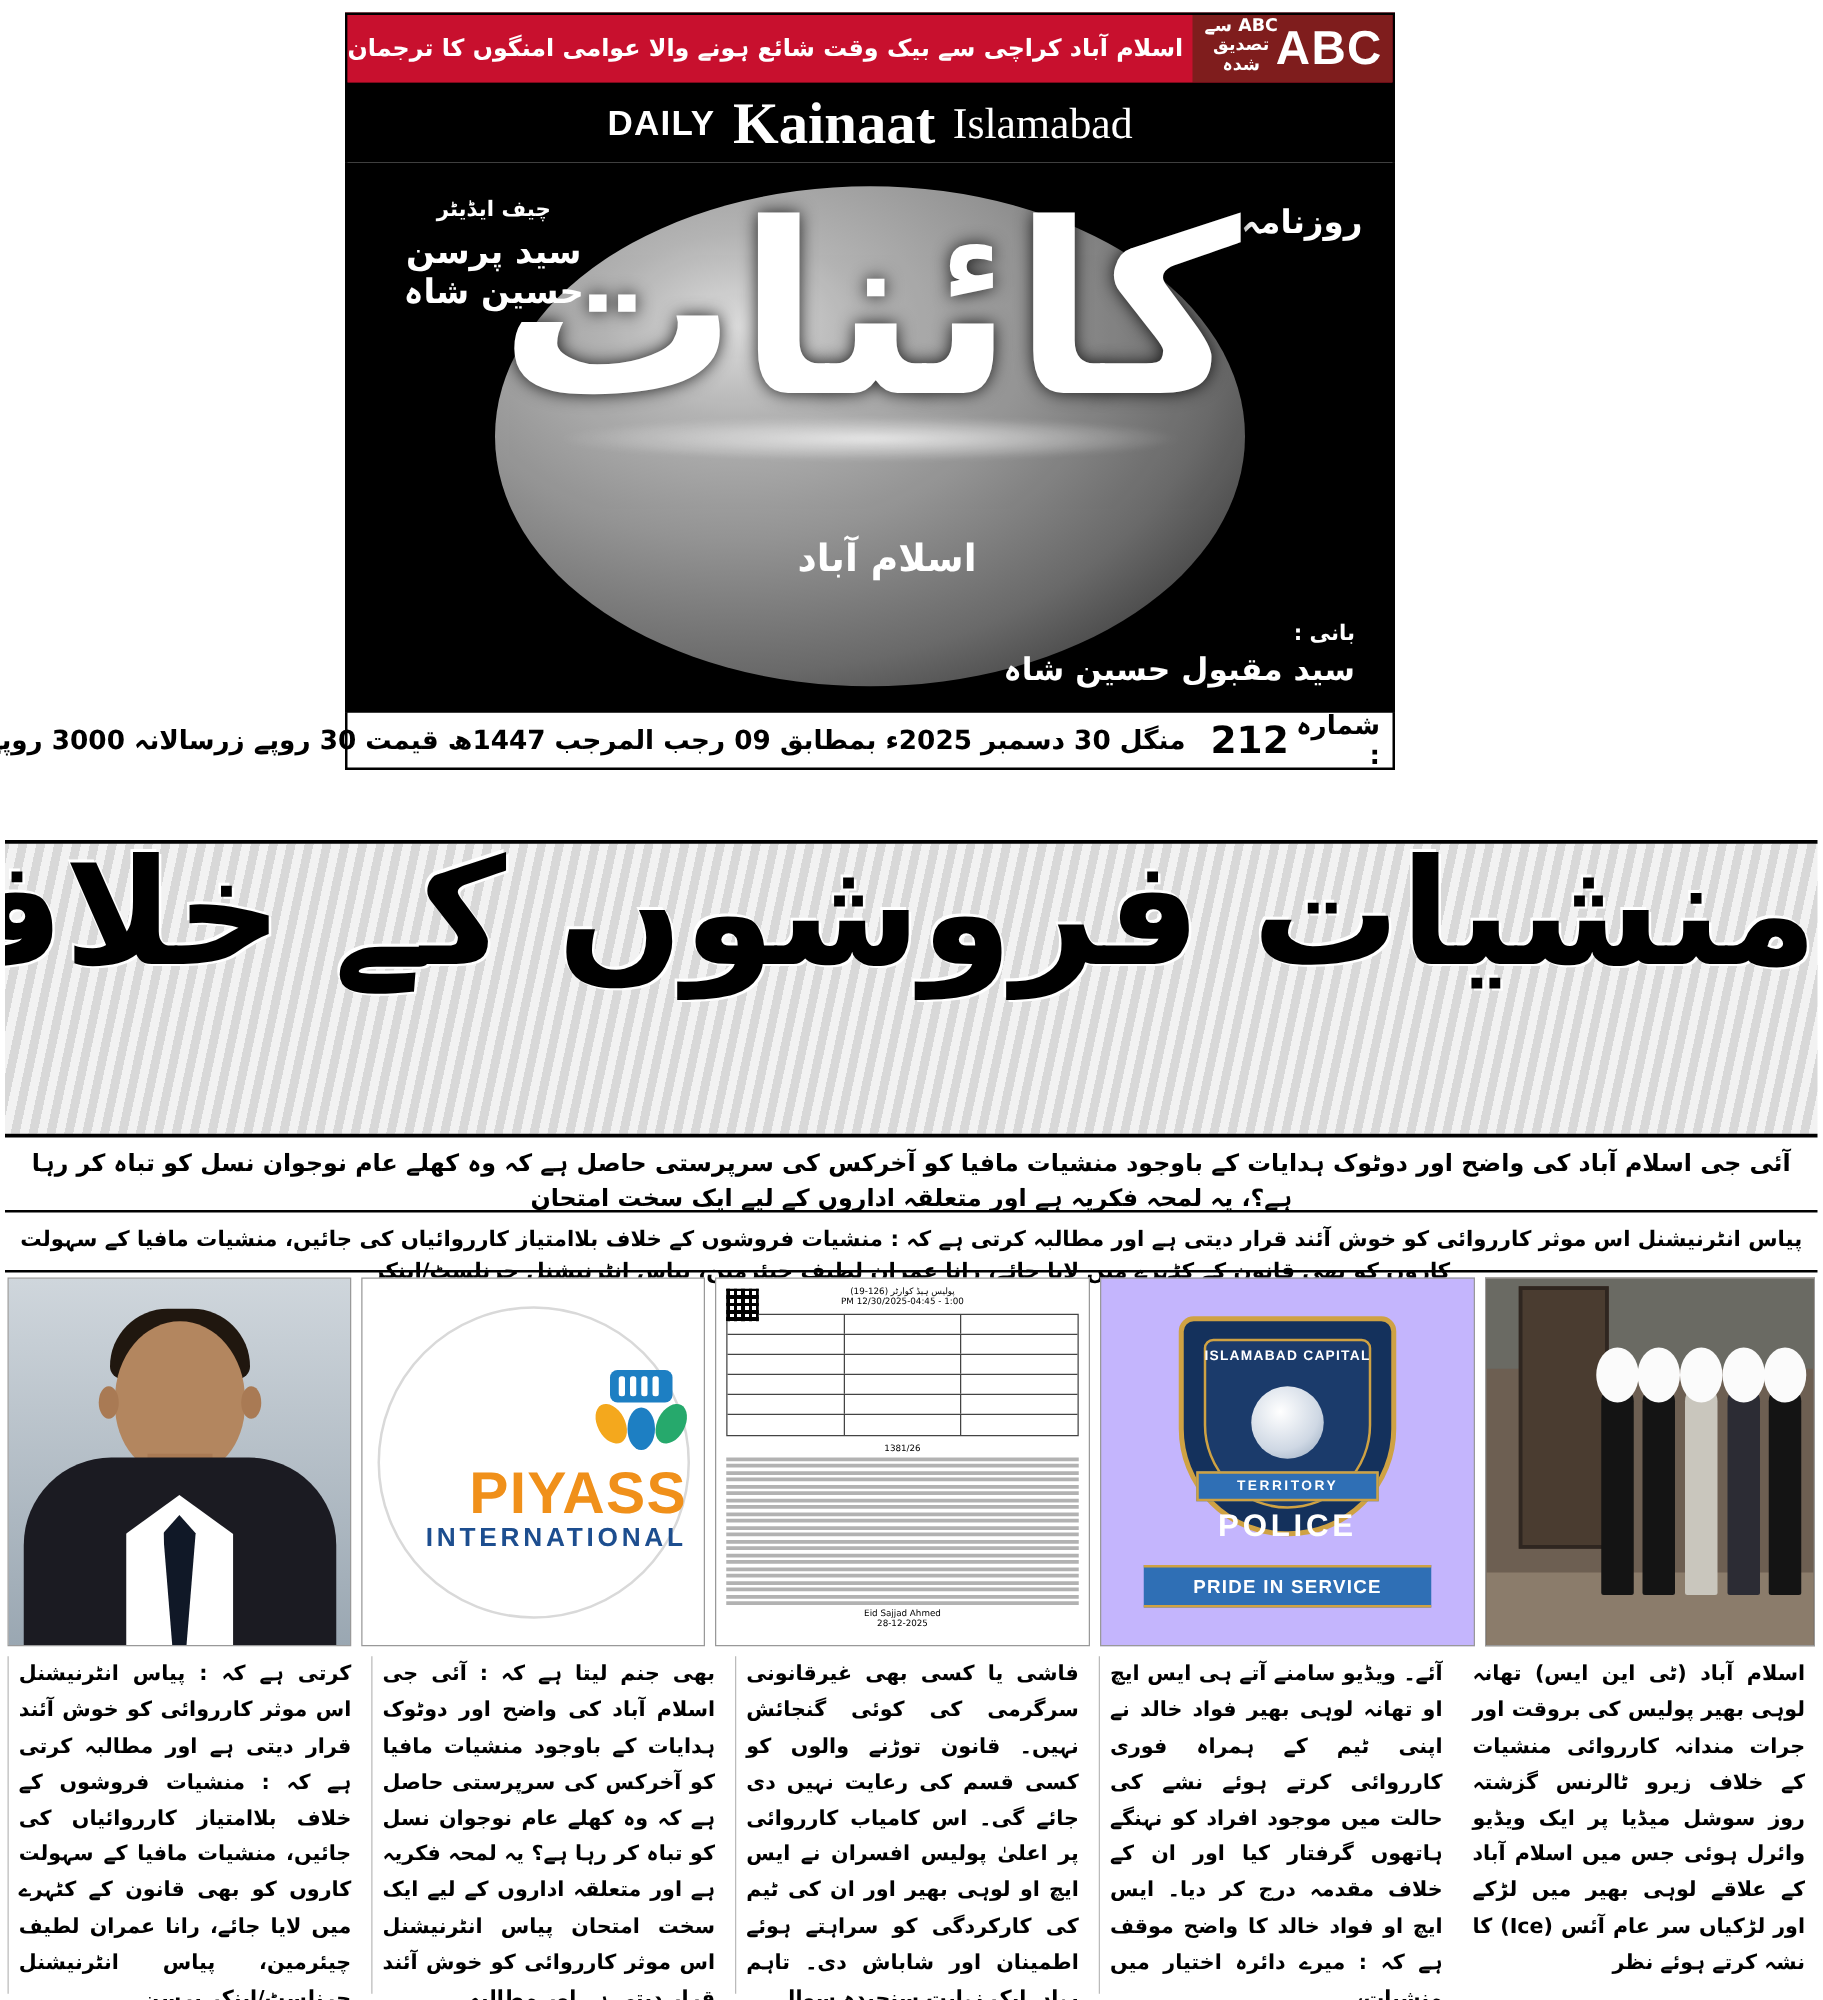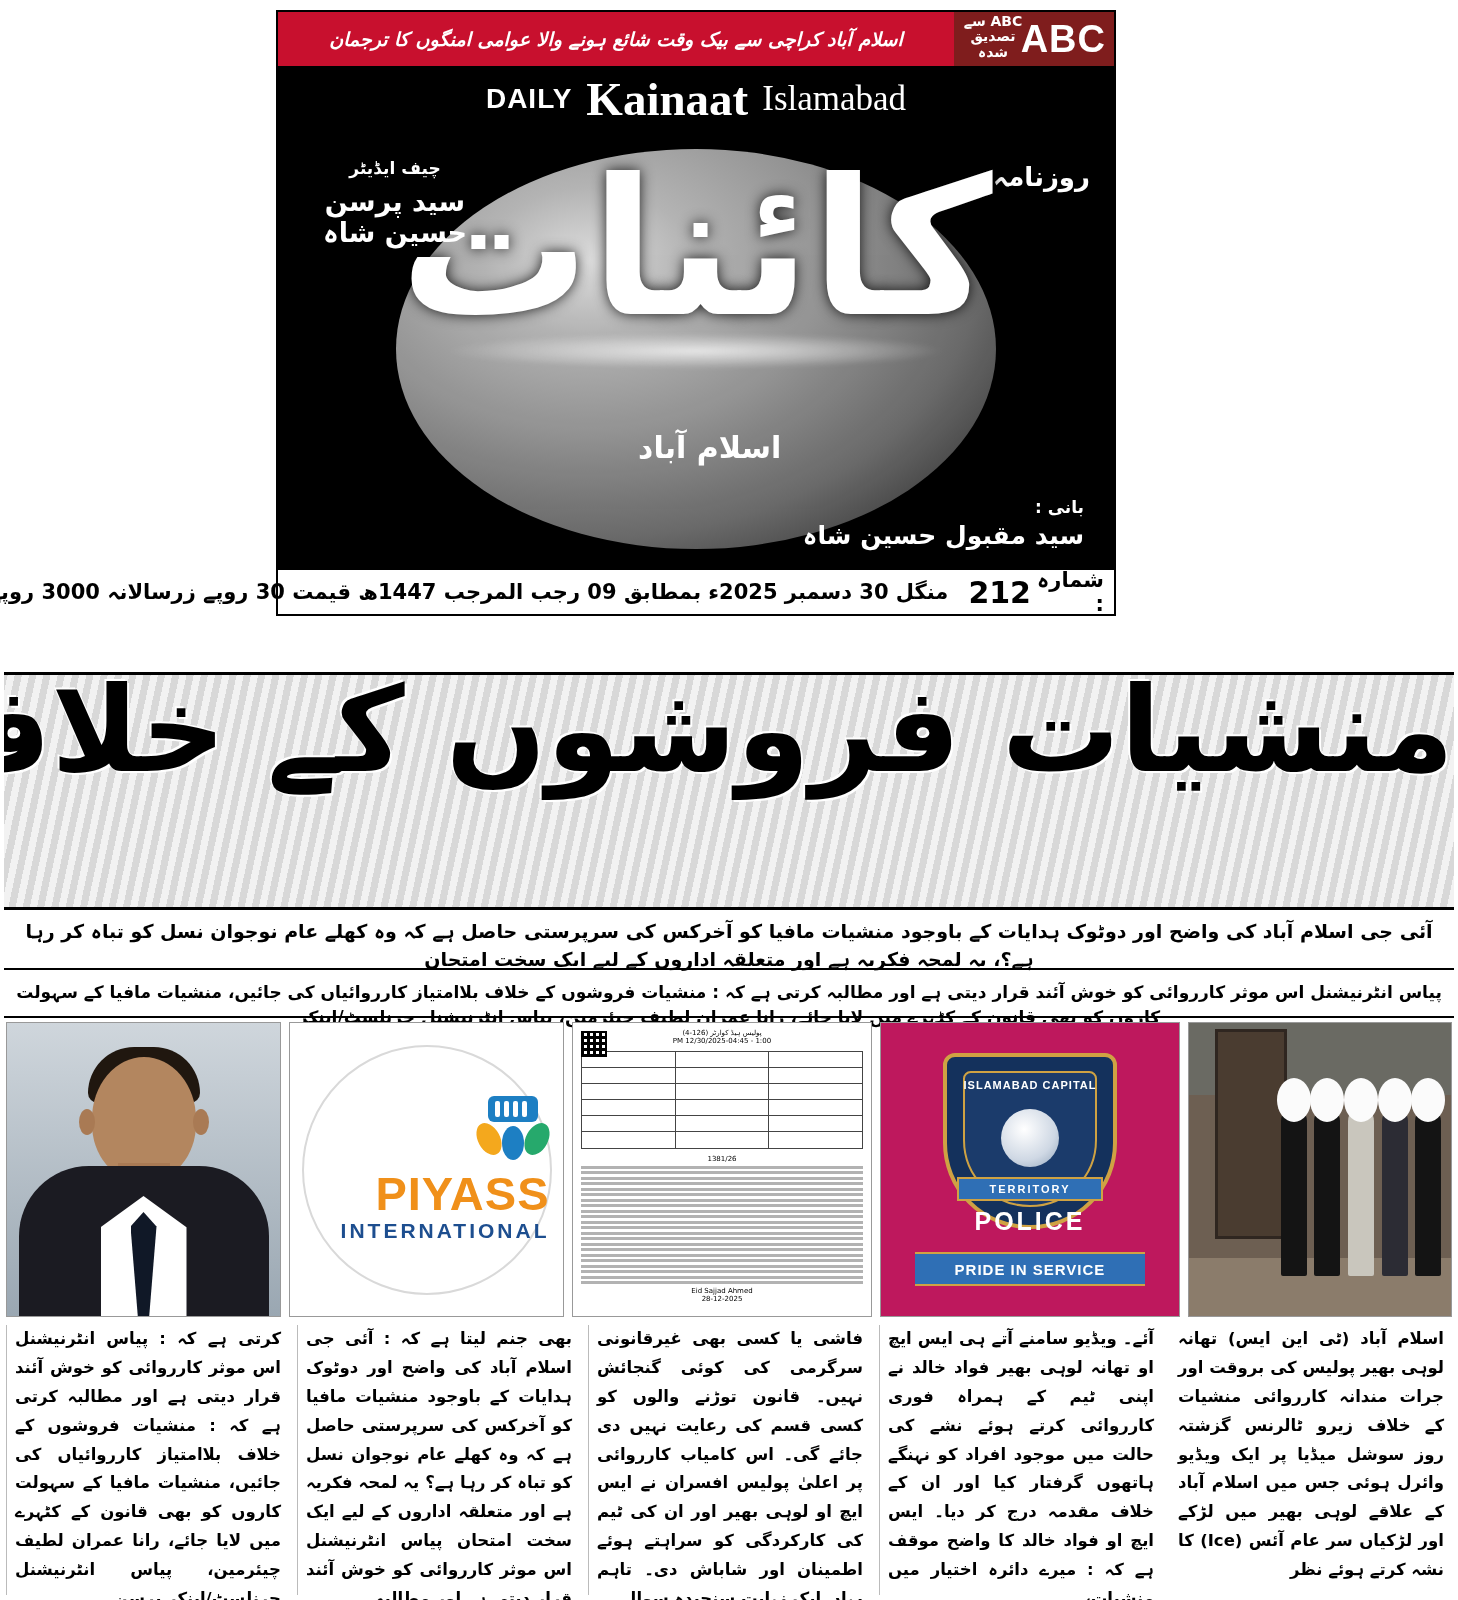--- a/index.html
+++ b/index.html
@@ -11,23 +11,23 @@
     overflow:hidden;
   }
   .page { position:relative; width:1458px; height:1600px; background:#fff; }
 
   
   .masthead { position:absolute; left:276px; top:10px; width:840px; }
   .abc-strip { display:flex; height:58px; border:2px solid #000; background:#c8102e; overflow:hidden; }
   .abc-strip .urdu-strip {
     flex:1; background:#c8102e; color:#fff;
     font-family:"DejaVu Sans", sans-serif;
-    direction:rtl; text-align:center;
+    direction:rtl; text-align:left;
     font-size:19px; font-weight:bold; line-height:54px;
-    white-space:nowrap; overflow:hidden;font-style:italic;
+    white-space:nowrap; overflow:hidden;
   }
   .abc-strip .abc-box {
     width:160px; background:#7f1d1d; color:#fff; position:relative;
     display:flex; align-items:center; justify-content:flex-end; padding-right:8px;
   }
   .abc-strip .abc-box .abc-label { font-size:38px; font-weight:bold; letter-spacing:1px; }
   .abc-strip .abc-box .abc-ur {
     position:absolute; left:4px; top:2px; font-family:"DejaVu Sans", sans-serif;
     direction:rtl; font-size:14px; font-weight:bold; line-height:1.1; width:70px; text-align:center;
   }
@@ -173,21 +173,21 @@
   .fir .l { height:4px; background:#555; margin:3px 0; opacity:.55; }
   .fir .tbl { border:1px solid #444; margin:6px 0; }
   .fir .tr { display:flex; border-bottom:1px solid #444; height:16px; }
   .fir .tr:last-child{border-bottom:none;}
   .fir .td { border-left:1px solid #444; flex:1; }
   .fir .td:first-child{border-left:none;}
   .fir .para .l { height:3px; margin:2.5px 0; opacity:.45; }
   .fir .hdr { text-align:center; font-size:7px; direction:rtl; font-family:"DejaVu Sans",sans-serif; }
 
   
-  .badge-cell { width:300px; display:flex; align-items:center; justify-content:center; background:#be185d; }
+  .badge-cell { width:300px; display:flex; align-items:center; justify-content:center; background:#c4b5fd; }
   .badge { position:relative; width:230px; height:265px; }
   .badge .shield {
     position:absolute; left:28px; top:16px; width:174px; height:176px;
     background:#14315c; border:4px solid #cfa243;
     border-radius:12px 12px 86px 86px;
   }
   .badge .shield-in {
     position:absolute; left:16px; top:14px; right:16px; bottom:18px;
     border:2px solid #cfa243; border-radius:8px 8px 70px 70px;
     background:#1b3b6b;
@@ -325,21 +325,21 @@
           <div class="petal p2"></div>
           <div class="petal p3"></div>
         </div>
         <div class="piyass-name">PIYASS</div>
         <div class="piyass-sub">INTERNATIONAL</div>
       </div>
     </div>
 
     <div class="img-cell fir">
       <div class="qr"></div>
-      <div class="hdr">پولیس ہیڈ کوارٹر (126-4)</div>
+      <div class="hdr">پولیس ہیڈ کوارٹر (126-19)</div>
       <div class="hdr">1:00 - 12/30/2025-04:45 PM</div>
       <div class="tbl">
         <div class="tr">
             <div class="td"></div>
             <div class="td"></div>
             <div class="td"></div>
           </div>
         <div class="tr">
             <div class="td"></div>
             <div class="td"></div>

